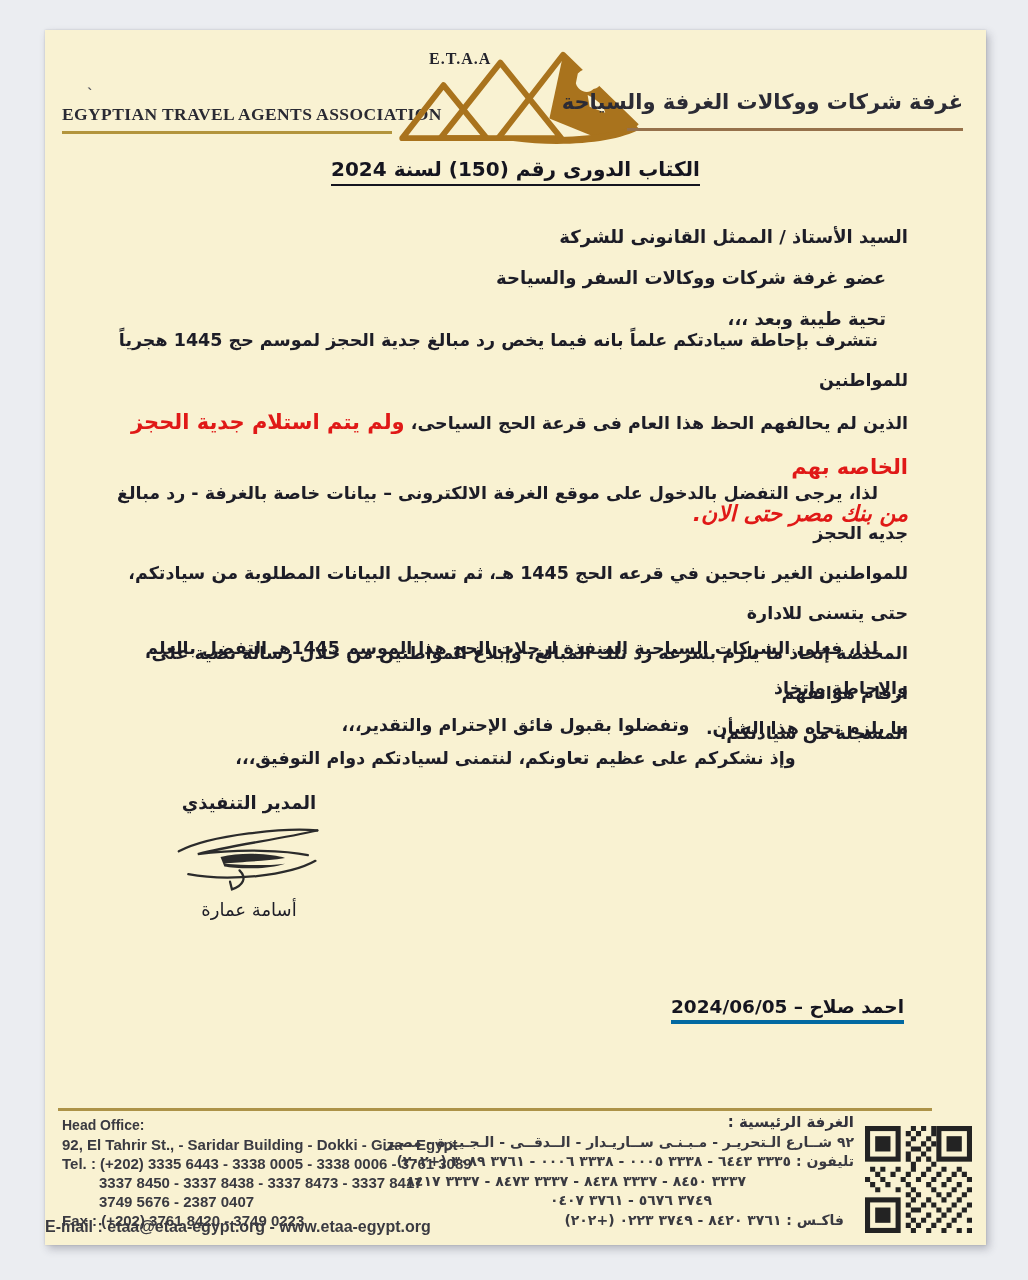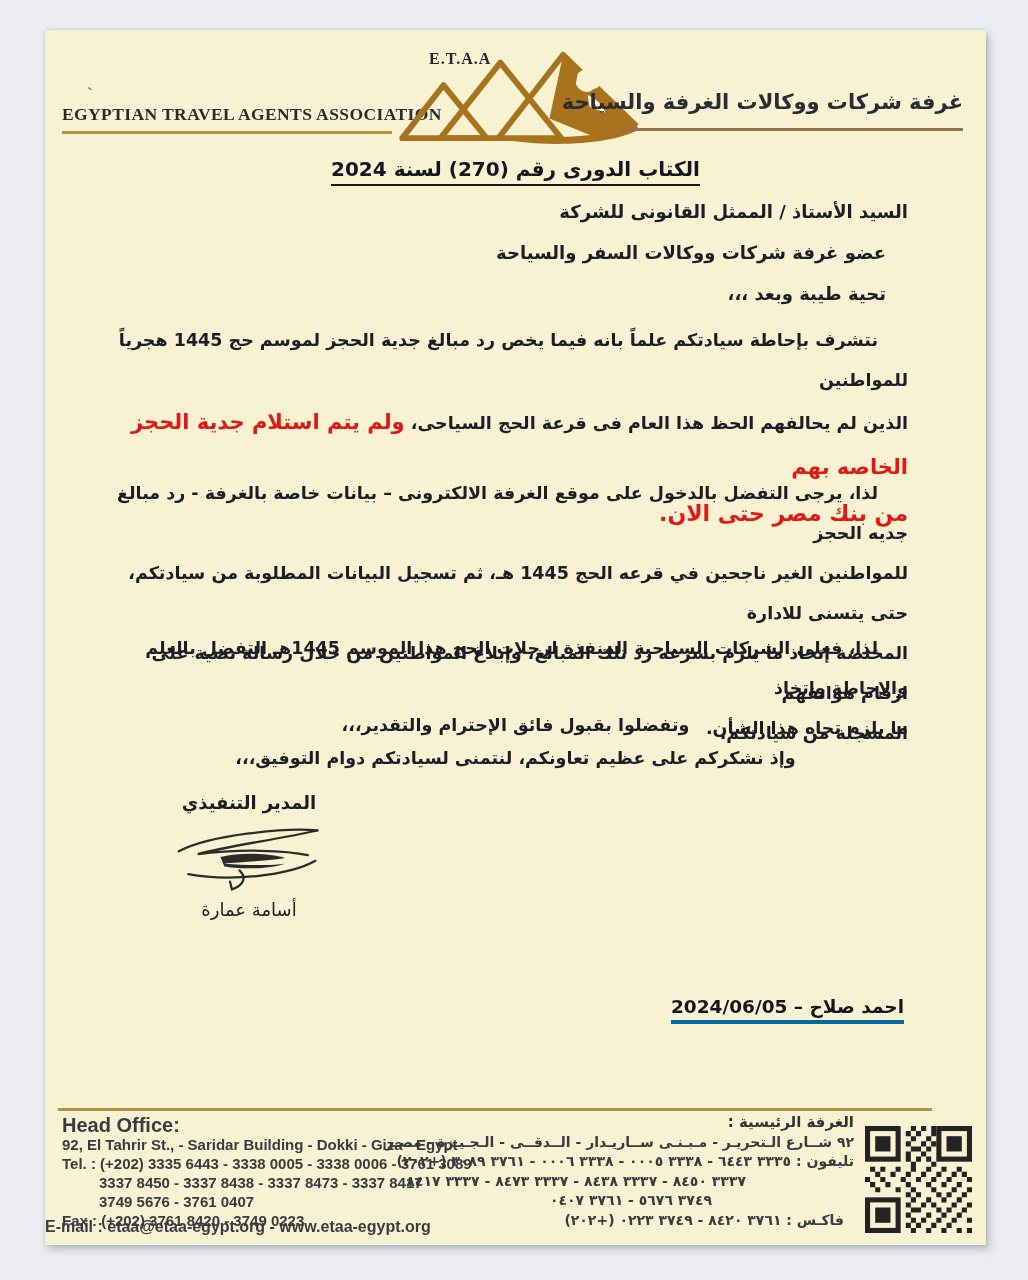--- a/index.html
+++ b/index.html
@@ -33,57 +33,57 @@
     font-weight:700; font-size:21px; color:#2b2b35; white-space:nowrap;
   }
   .hdr-right-rule { position:absolute; right:23px; top:98px; width:336px; height:2.5px; background:#96714b; }
   
   .title-row { position:absolute; left:0; top:127px; width:100%; text-align:center; }
   .title-row span {
     font-weight:700; font-size:20px; color:#15151f;
     border-bottom:2.5px solid #15151f; padding-bottom:3px;
   }
   
-  .addressee { position:absolute; right:78px; top:170px; text-align:right; color:#1d1d27; font-weight:700; font-size:18px; line-height:24px;margin-left:28px; }
+  .addressee { position:absolute; right:78px; top:195px; text-align:right; color:#1d1d27; font-weight:700; font-size:18px; line-height:24px;margin-left:28px; }
   .addressee .l2 { margin-top:17px; margin-right:22px; }
   .addressee .l3 { margin-top:17px; margin-right:22px; }
   
   .para { position:absolute; right:78px; left:70px; text-align:right; color:#1d1d27; font-weight:700; font-size:17.5px; }
   .p1 { top:290px; }
   .p1 .l1 { line-height:40px; text-indent:30px; }
   .p1 .l2 { line-height:44px; }
   .p1 .l3 { line-height:48px; }
   .p2 { top:443px; }
   .p2 div { line-height:40px; }
   .p2 .l1 { text-indent:30px; }
   .p3 { top:598px; }
   .p3 div { line-height:40px; }
   .p3 .l1 { text-indent:30px; }
   .red-big { color:#e01917; font-size:21px; }
-  .red-line { color:#e01917; font-size:22px; }
+  .red-line { color:#e01917; font-size:22px;font-style:italic; }
   .closing { position:absolute; left:0; width:100%; top:679px; text-align:center; color:#1d1d27; font-weight:700; font-size:17.5px; line-height:33px; }
   
   .sig { position:absolute; left:106px; top:762px; width:196px; text-align:center; color:#1d1d27; }
   .sig .role { font-weight:700; font-size:18px; }
   .sig svg { margin-top:8px; }
   .sig .name { font-weight:400; font-size:18px; margin-top:0px; }
   
   .date-line {
     position:absolute; right:82px; top:966px;
     font-weight:700; font-size:18.5px; color:#15151f;
     border-bottom:4px solid #0369a1; padding-bottom:3px; white-space:nowrap;
   }
   
   .footer-rule { position:absolute; left:13px; top:1078px; width:874px; height:2.5px; background:#ad9348; }
   .footer-en {
     position:absolute; left:17px; top:1086px;
     font-family:"Liberation Sans", sans-serif; font-weight:700;
     font-size:15px; line-height:19px; color:#3a3a41; white-space:nowrap;
   }
-  .footer-en .head { font-size:20px; }
+  .footer-en .head { font-size:14px; }
   .footer-en .ind { padding-left:37px; }
   .footer-ar {
     position:absolute; right:132px; top:1083px; text-align:right;
     font-weight:700; font-size:14px; line-height:19.5px; color:#3a3a41; white-space:nowrap;
   }
   .footer-ar .head { font-size:15px; color:#32323c; }
   .footer-ar .ind1 { margin-right:108px; }
   .footer-ar .ind2 { margin-right:142px; }
   .footer-ar .ind3 { margin-right:10px; }
   .qr { position:absolute; left:820px; top:1096px; width:107px; height:107px; }
@@ -117,21 +117,21 @@
         <path d="M196,52 C204,56 212,62 214,70 L198,64 Z"></path>
       </g>
     </svg>
   </div>
   <div class="etaa-acronym">E.T.A.A</div>
 
   <div class="hdr-right ar">غرفة شركات ووكالات الغرفة والسياحة</div>
   <div class="hdr-right-rule"></div>
 
   <div class="title-row ar">
-    <span>الكتاب الدورى رقم (270) لسنة 2024</span>
+    <span>الكتاب الدورى رقم (150) لسنة 2024</span>
   </div>
 
   <div class="addressee ar">
     <div class="l1">السيد الأستاذ / الممثل القانونى للشركة</div>
     <div class="l2">عضو غرفة شركات ووكالات السفر والسياحة</div>
     <div class="l3">تحية طيبة وبعد ،،،</div>
   </div>
 
   <div class="para p1 ar">
     <div class="l1">نتشرف بإحاطة سيادتكم علماً بانه فيما يخص رد مبالغ جدية الحجز لموسم حج 1445 هجرياً للمواطنين</div>
@@ -172,21 +172,21 @@
 
   <div class="date-line ar">احمد صلاح – 2024/06/05</div>
 
   <div class="footer-rule"></div>
 
   <div class="footer-en">
     <div class="head">Head Office:</div>
     <div>92, El Tahrir St., - Saridar Building - Dokki - Giza - Egypt</div>
     <div>Tel. : (+202) 3335 6443 - 3338 0005 - 3338 0006 - 3761 3089</div>
     <div class="ind">3337 8450 - 3337 8438 - 3337 8473 - 3337 8417</div>
-    <div class="ind">3749 5676 - 3761 0407</div>
+    <div class="ind">3749 5676 - 2387 0407</div>
     <div>Fax : (+202) 3761 8420 - 3749 0223</div>
   </div>
 
   <div class="footer-ar ar">
     <div class="head">الغرفة الرئيسية :</div>
     <div>٩٢ شــارع الـتحريـر - مـبـنـى ســاريـدار - الــدقــى - الـجـيـزة - مصـر</div>
     <div>تليفون : ٣٣٣٥ ٦٤٤٣ - ٣٣٣٨ ٠٠٠٥ - ٣٣٣٨ ٠٠٠٦ - ٣٧٦١ ٣٠٨٩ (+٢٠٢)</div>
     <div class="ind1">٣٣٣٧ ٨٤٥٠ - ٣٣٣٧ ٨٤٣٨ - ٣٣٣٧ ٨٤٧٣ - ٣٣٣٧ ٨٤١٧</div>
     <div class="ind2">٣٧٤٩ ٥٦٧٦ - ٣٧٦١ ٠٤٠٧</div>
     <div class="ind3">فاكـس : ٣٧٦١ ٨٤٢٠ - ٣٧٤٩ ٠٢٢٣ (+٢٠٢)</div>

